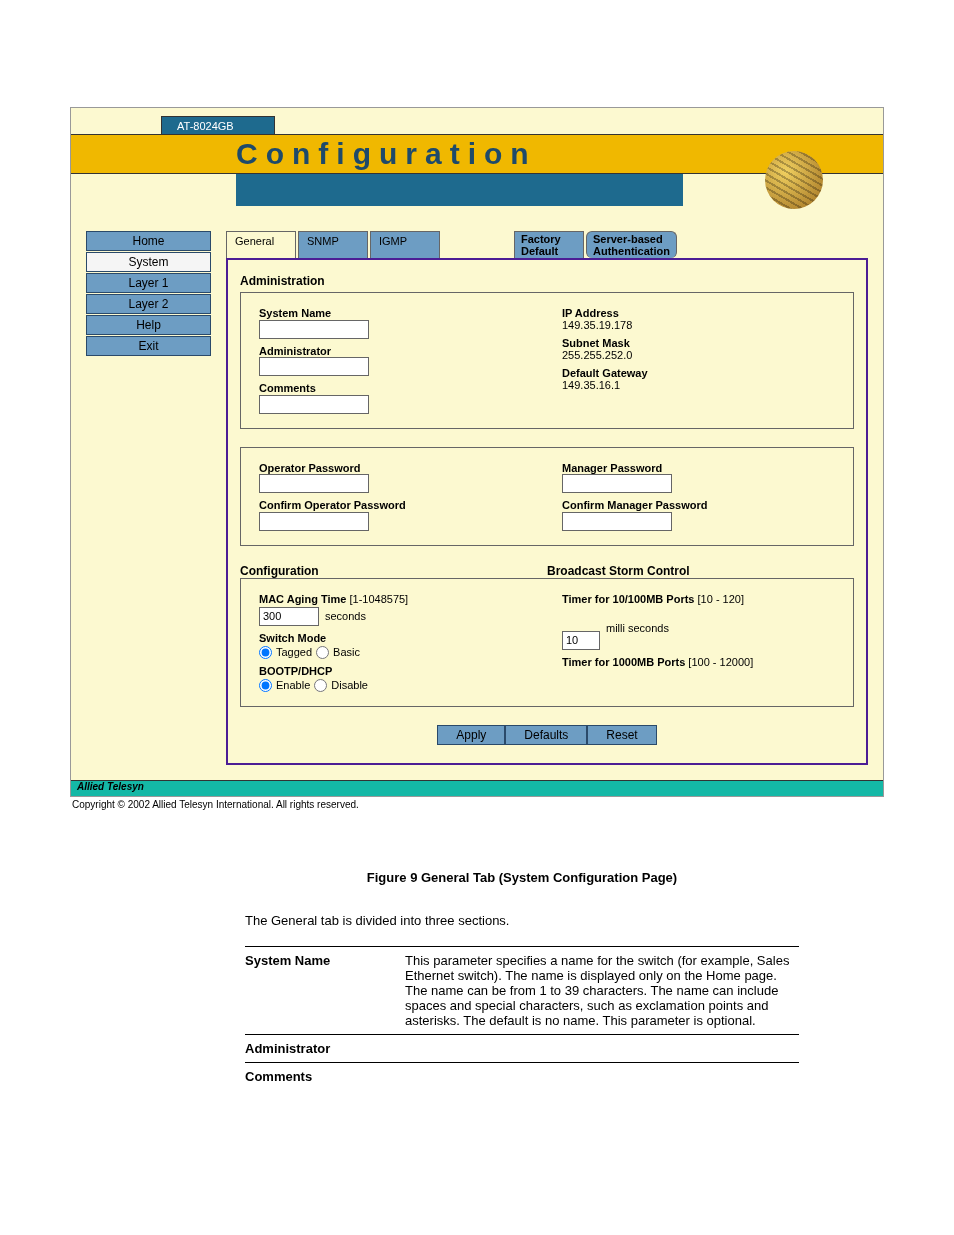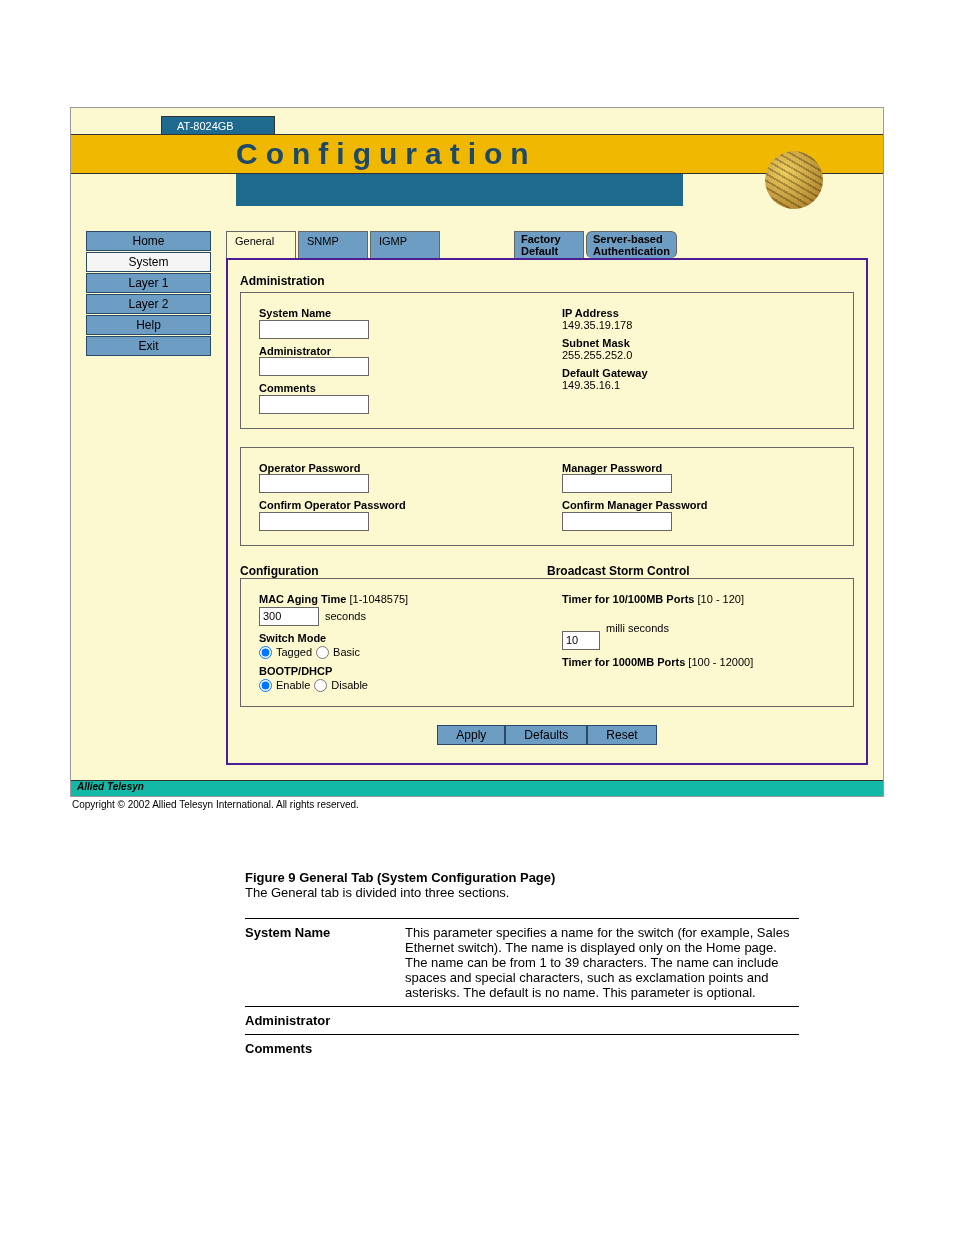--- a/index.html
+++ b/index.html
@@ -168,21 +168,21 @@
       </div>
     </div>
 
     <div class="footer-bar">
       <span class="footer-logo">Allied Telesyn</span>
     </div>
   </div>
   <div class="copyright">Copyright © 2002 Allied Telesyn International. All rights reserved.</div>
 
   <div class="below">
-    <div style="font-size:13px; font-weight:bold; ">Figure 9  General Tab (System Configuration Page)</div>
+    <div style="text-align:center; font-size:13px; font-weight:bold; margin-bottom:28px;">Figure 9  General Tab (System Configuration Page)</div>
     <div style="font-size:13px; margin-bottom:18px;">The General tab is divided into three sections.</div>
     <hr class="hr">
     <div class="term-row">
       <div class="term">System Name</div>
       <div class="term-def">This parameter specifies a name for the switch (for example, Sales Ethernet switch). The name is displayed only on the Home page. The name can be from 1 to 39 characters. The name can include spaces and special characters, such as exclamation points and asterisks. The default is no name. This parameter is optional.</div>
     </div>
     <hr class="hr">
     <div class="term-row">
       <div class="term">Administrator</div>
       <div class="term-def"></div>

